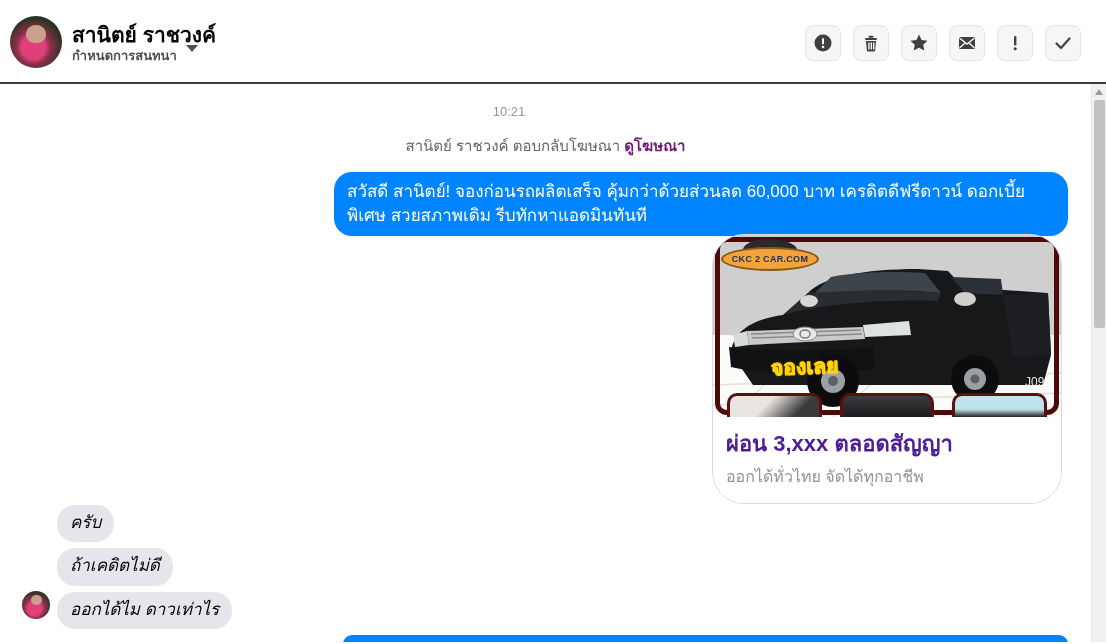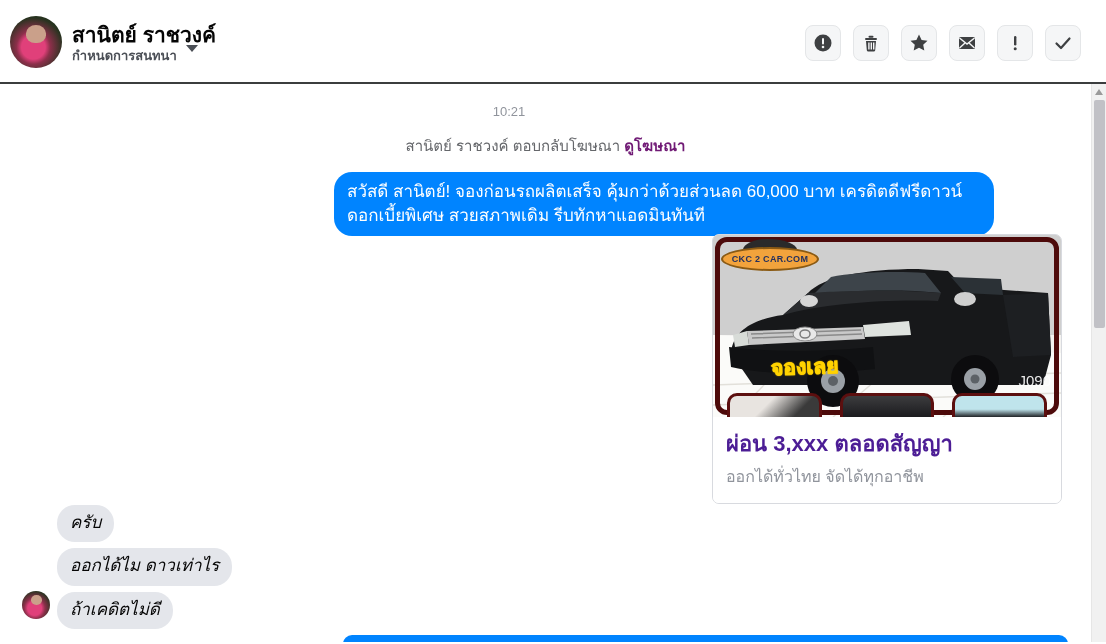--- a/index.html
+++ b/index.html
@@ -26,44 +26,44 @@
 
   
   .chat { position:relative; height:558px; background:#fff; overflow:hidden; }
 
   .ts { position:absolute; top:20px; left:0; width:1018px; text-align:center;
     font-size:13px; color:#90949c; }
   .ctx { position:absolute; top:50px; left:0; width:1091px; text-align:center;
     font-size:15px; color:#65676b; }
   .ctx .ctx-link { color:#701a75; font-weight:700; cursor:pointer; }
 
-  .bubble-out { position:absolute; top:88px; left:334px; width:660px;
+  .bubble-out { position:absolute; top:88px; left:334px; width:734px;
     background:#0084ff; color:#fff; border-radius:18px; padding:8px 13px;
     font-size:17px; line-height:1.42; }
 
   
-  .card { position:absolute; top:150px; left:712px; width:350px; border-radius:7px;
+  .card { position:absolute; top:150px; left:712px; width:350px; border-radius:32px;
     border:1px solid #d8dadf; overflow:hidden; background:#fff; cursor:pointer; }
   .card-img { position:relative; width:100%; height:182px; overflow:hidden;
     background:linear-gradient(180deg,#c9c9c9 0%,#e8e8e8 45%,#fafafa 60%,#f2f2f2 100%); }
   .photo-frame { position:absolute; inset:2px; border:5px solid #4d0a0a; border-radius:12px; }
   .card-foot { padding:9px 13px 14px 13px; background:#fff; }
   .card-title { font-size:22px; font-weight:700; color:#4c1d95; }
   .card-sub { font-size:16px; color:#90949c; margin-top:3px; }
 
   .logo-badge { position:absolute; left:8px; top:4px; width:98px; height:34px; }
   .logo-oval { position:absolute; left:0; top:8px; width:98px; height:24px; border-radius:50%;
     background:#f2a33c; border:2px solid #8a5a14; display:flex; align-items:center; justify-content:center; }
   .logo-text { font-size:9px; font-weight:700; color:#23305e; letter-spacing:.3px; }
   .logo-car { position:absolute; left:22px; top:0; width:54px; height:12px;
     border-radius:50% 60% 0 0/100% 100% 0 0; background:#2a2a2a; }
 
   .sticker { position:absolute; left:58px; top:115px; font-size:21px; font-weight:800;
     color:#ff1f00; -webkit-text-stroke:1px #ffd400; text-shadow:0 0 2px #ffd400; transform:rotate(-2deg); }
-  .watermark { position:absolute; right:10px; bottom:28px; font-size:15px; color:#fff; opacity:.9; }
+  .watermark { position:absolute; right:10px; bottom:28px; font-size:12px; color:#fff; opacity:.9; }
 
   .thumbs { position:absolute; left:0; bottom:-6px; width:100%; display:flex; gap:18px; padding:0 14px; }
   .thumb { flex:1; height:30px; border:3px solid #5c0f0f; border-radius:10px 10px 0 0; }
   .thumb.t1 { background:linear-gradient(135deg,#e8e4e0 40%,#3a3a3a 75%); }
   .thumb.t2 { background:linear-gradient(180deg,#3c3c3e 0%,#17171a 100%); }
   .thumb.t3 { background:linear-gradient(180deg,#bfe4ec 55%,#2a2f33 85%); }
 
   
   .in-group { position:absolute; left:57px; top:421px; display:flex; flex-direction:column;
     align-items:flex-start; gap:6px; }
@@ -222,22 +222,22 @@
       </div>
     </div>
     <div class="card-foot">
       <div class="card-title">ผ่อน 3,xxx ตลอดสัญญา</div>
       <div class="card-sub">ออกได้ทั่วไทย จัดได้ทุกอาชีพ</div>
     </div>
   </div>
 
   <div class="in-group">
     <div class="bubble-in">ครับ</div>
+    <div class="bubble-in">ถ้าเคดิตไม่ดี</div>
     <div class="bubble-in">ออกได้ไม ดาวเท่าไร</div>
-    <div class="bubble-in">ถ้าเคดิตไม่ดี</div>
   </div>
   <div class="avatar-sm"></div>
 
   <div class="bubble-partial"></div>
 
   <div class="scrollbar">
     <div class="sb-arrow"></div>
     <div class="sb-thumb"></div>
   </div>
 </div>

